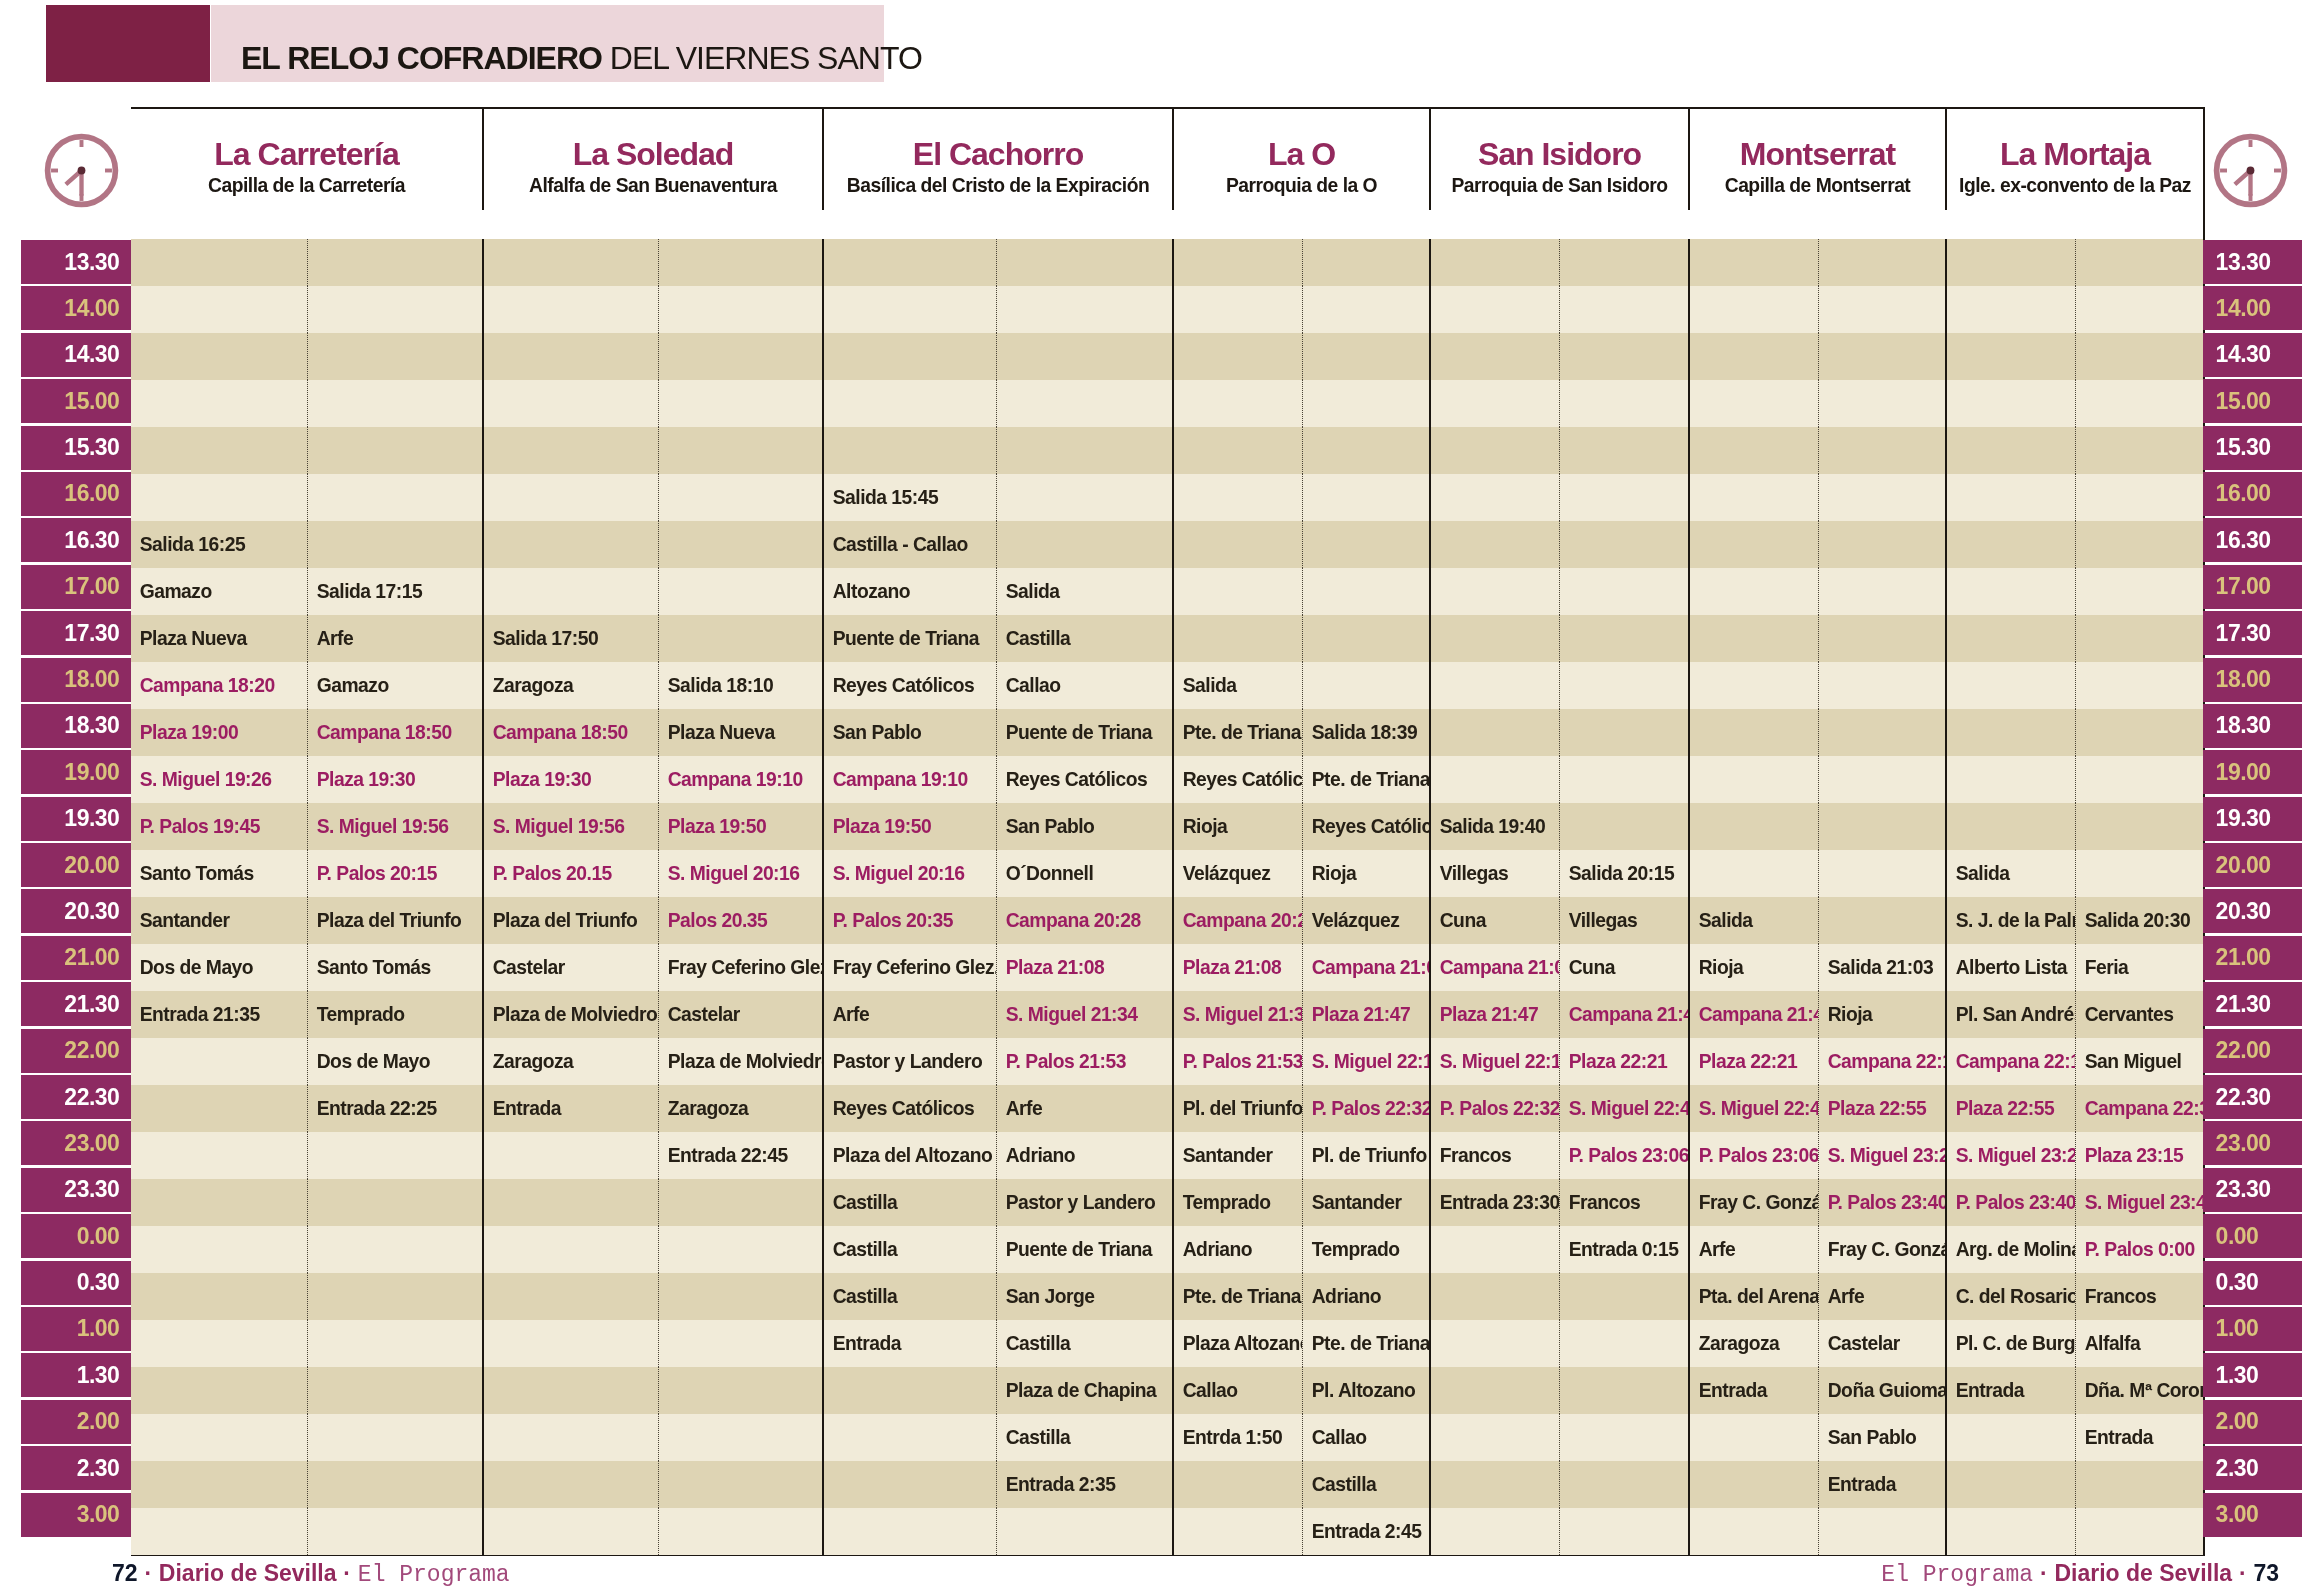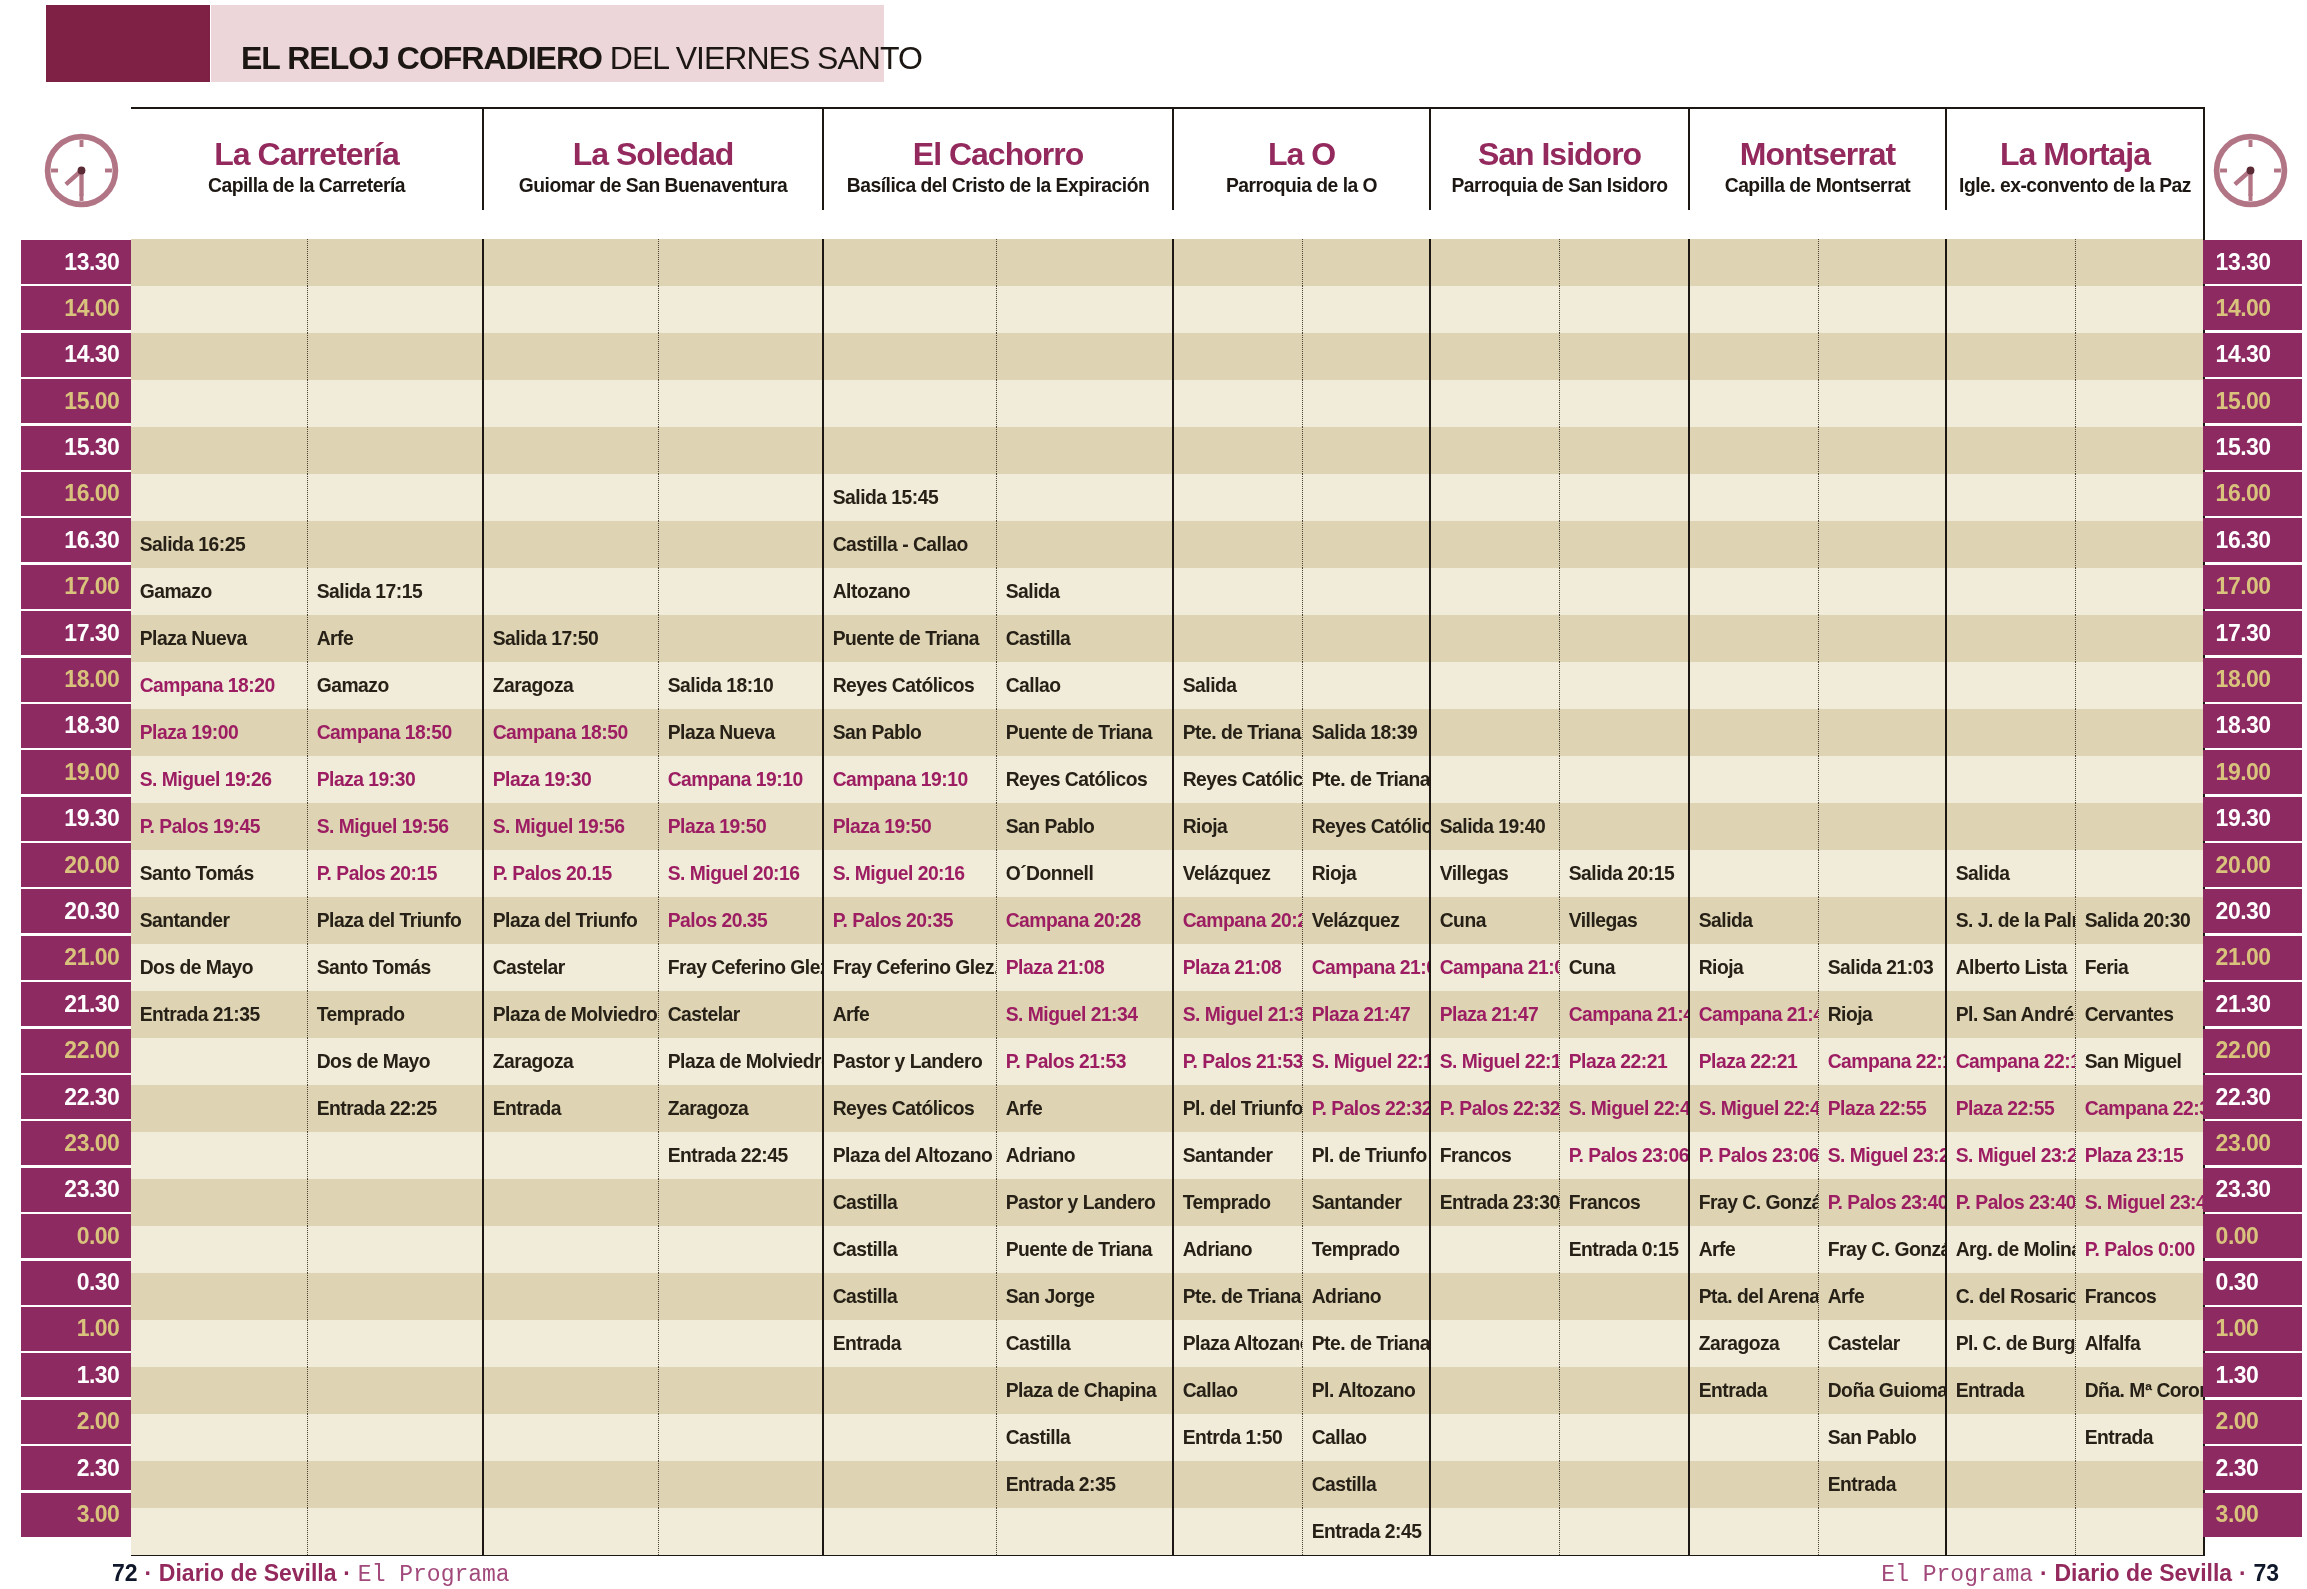--- a/index.html
+++ b/index.html
@@ -123,21 +123,21 @@
     <div class="tcell t-white">2.30</div>
     <div class="tcell t-gold">3.00</div>
   </div>
 <div id="grid">
     <div class="ghead" style="grid-column: 1 / span 2;">
       <div class="gname">La Carretería</div>
       <div class="gchurch">Capilla de la Carretería</div>
     </div>
     <div class="ghead solidL" style="grid-column: 3 / span 2;">
       <div class="gname">La Soledad</div>
-      <div class="gchurch">Guiomar de San Buenaventura</div>
+      <div class="gchurch">Alfalfa de San Buenaventura</div>
     </div>
     <div class="ghead solidL" style="grid-column: 5 / span 2;">
       <div class="gname">El Cachorro</div>
       <div class="gchurch">Basílica del Cristo de la Expiración</div>
     </div>
     <div class="ghead solidL" style="grid-column: 9 / span 2;">
       <div class="gname">San Isidoro</div>
       <div class="gchurch">Parroquia de San Isidoro</div>
     </div>
     <div class="ghead solidL" style="grid-column: 7 / span 2;">

